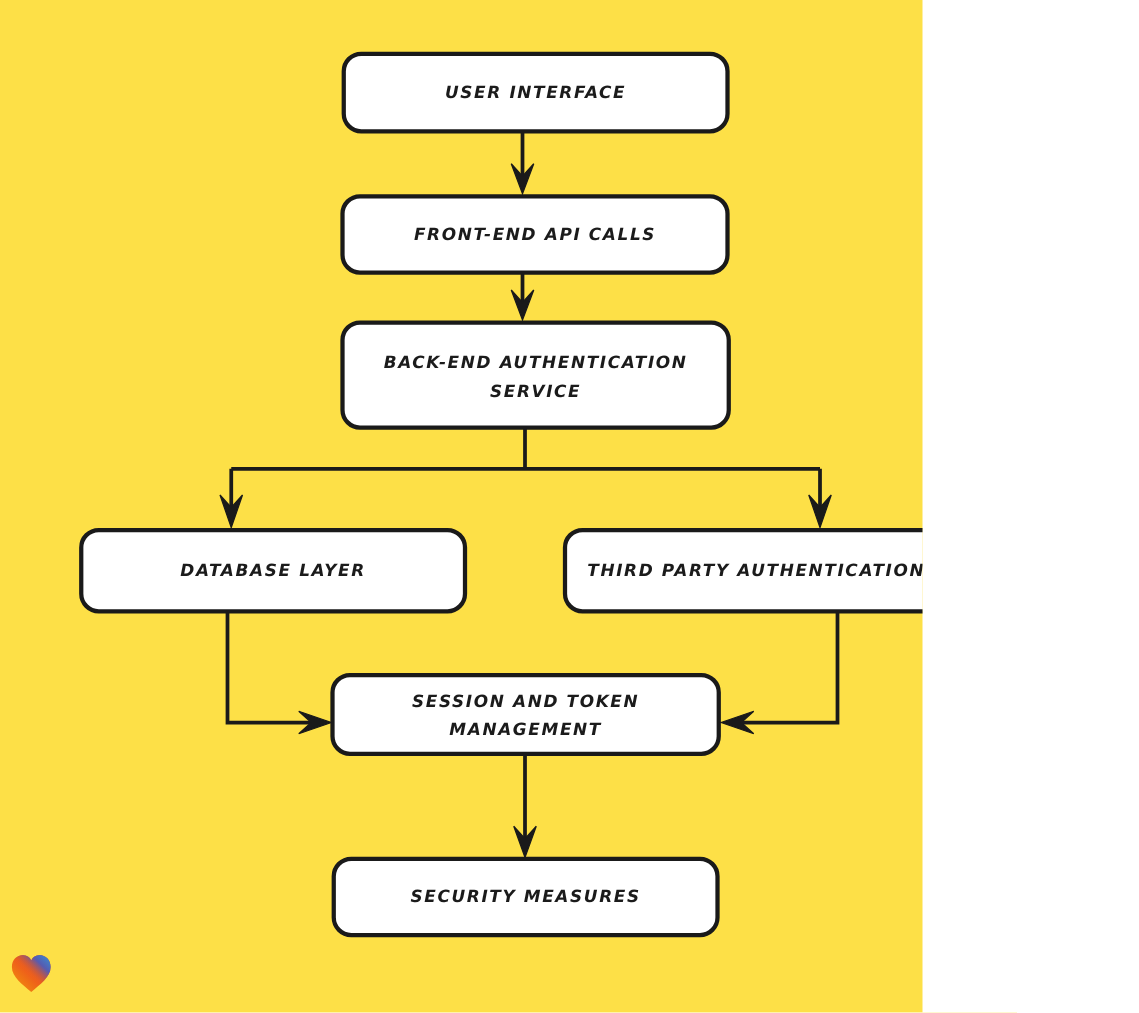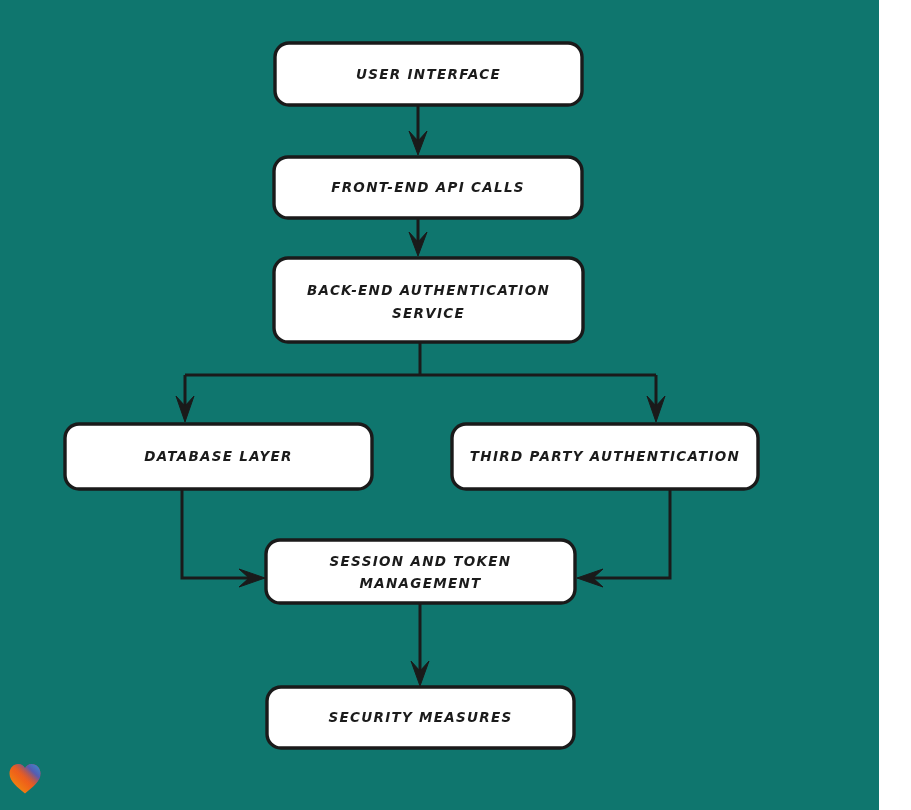--- a/index.html
+++ b/index.html
@@ -6,23 +6,23 @@
   html, body {
     margin: 0;
     padding: 0;
     background: #ffffff;
   }
   body {
     font-family: "DejaVu Sans", sans-serif;
   }
   #canvas {
     position: relative;
-    width: 879px;
+    width: 738px;
     height: 810px;
-    background: #0f766e;
+    background: #fde047;
     overflow: hidden;
   }
   #flow-svg {
     position: absolute;
     top: 0;
     left: 0;
     width: 911px;
     height: 810px;
   }
   .node-rect {

